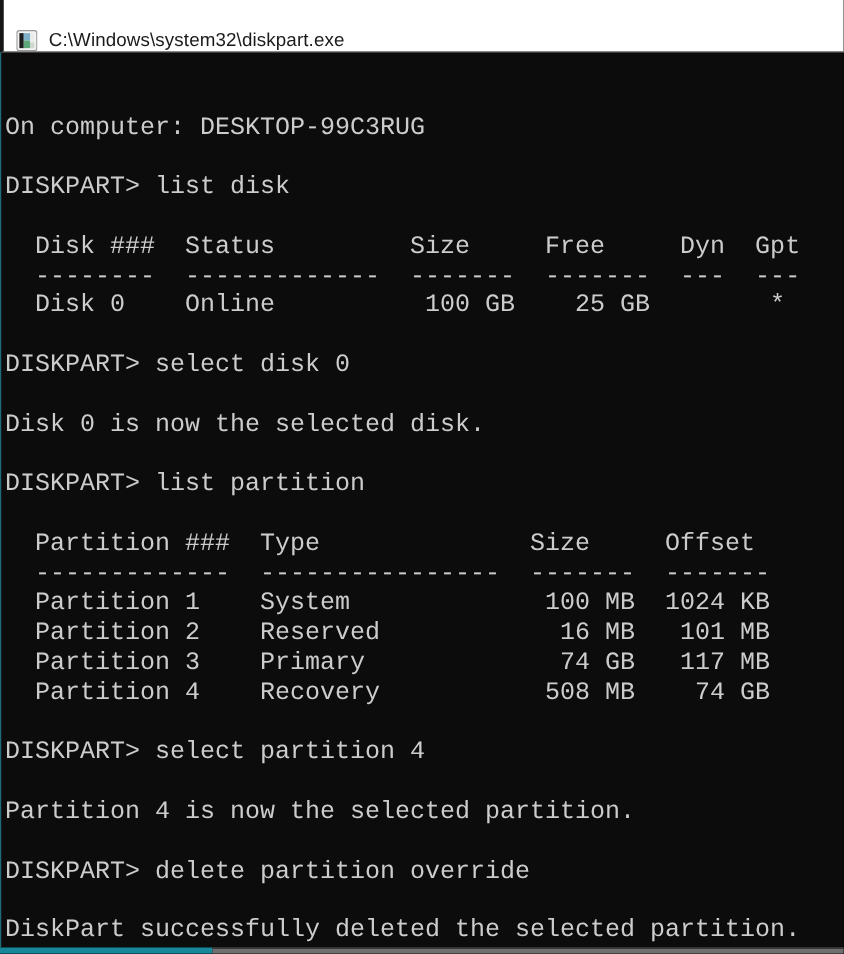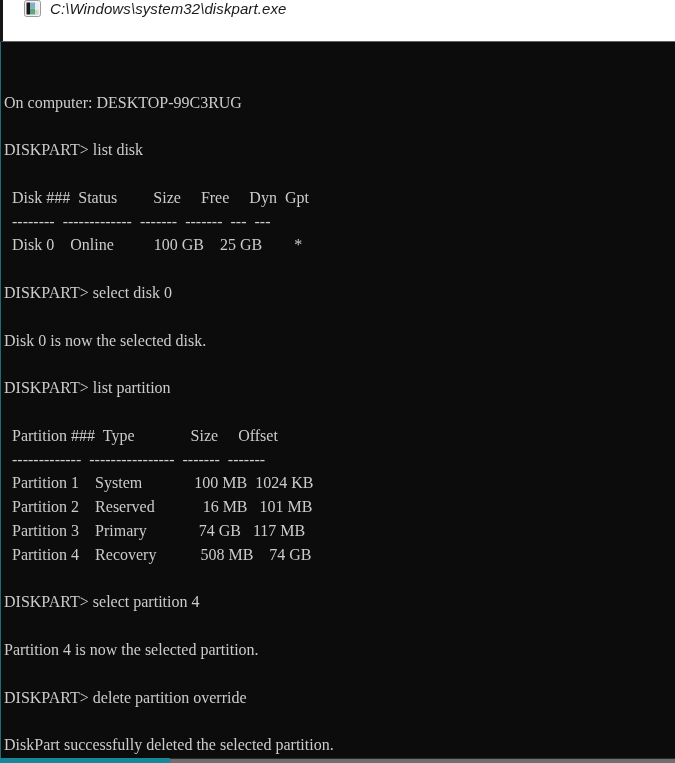--- a/index.html
+++ b/index.html
@@ -11,38 +11,37 @@
     display: flex; flex-direction: column;
     background: #0c0c0c;
   }
 
   
   .titlebar {
     height: 42px; flex: 0 0 42px;
     background: #ffffff;
     border-left: 3px solid #161616;
     border-bottom: 1px solid #636363;
-    display: flex; align-items: flex-start;
-    padding-left: 21px;
-    font-style: italic;
+    display: flex; align-items: flex-end;
+    padding-left: 10px;
   }
   .titlebar .app-icon { width: 17px; height: 17px; margin-right: 9px; flex: 0 0 auto; }
   .titlebar .title-text {
     font-size: 15px; color: #1a1a1a;
     white-space: nowrap;
     letter-spacing: 0.1px;
   }
 
   
   .console {
     flex: 1 1 auto;
     background: #0c0c0c;
     color: #cccccc;
-    font-family: Liberation Serif, serif;
-    font-size: 16px;
+    font-family: Liberation Mono, monospace;
+    font-size: 20px;
     line-height: 23.8px;
     padding: 1px 0 0 3px;
     border-left: 1px solid rgba(35, 140, 155, 0.75);
     overflow: hidden;
     white-space: pre;
   }
   .console-line { white-space: pre; height: 23.8px; }
 
   
   .bottom-strip {

